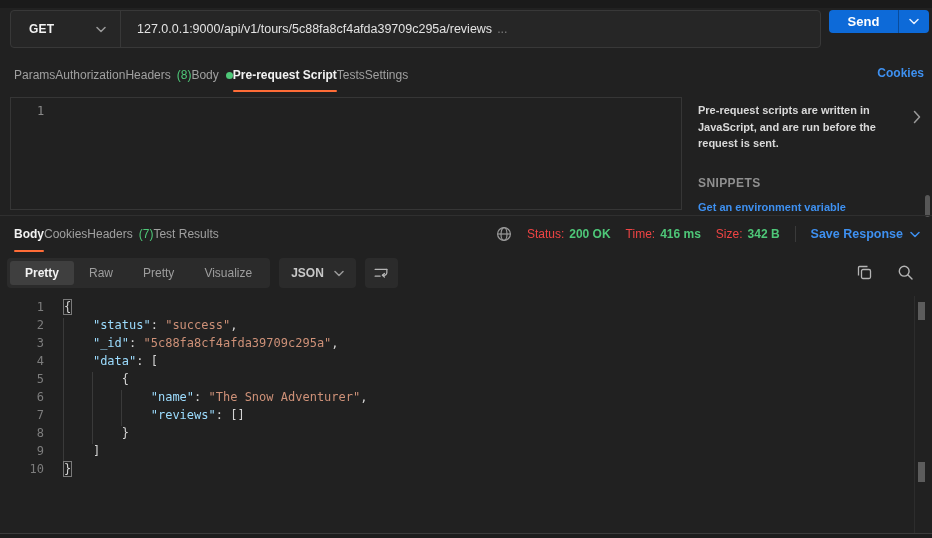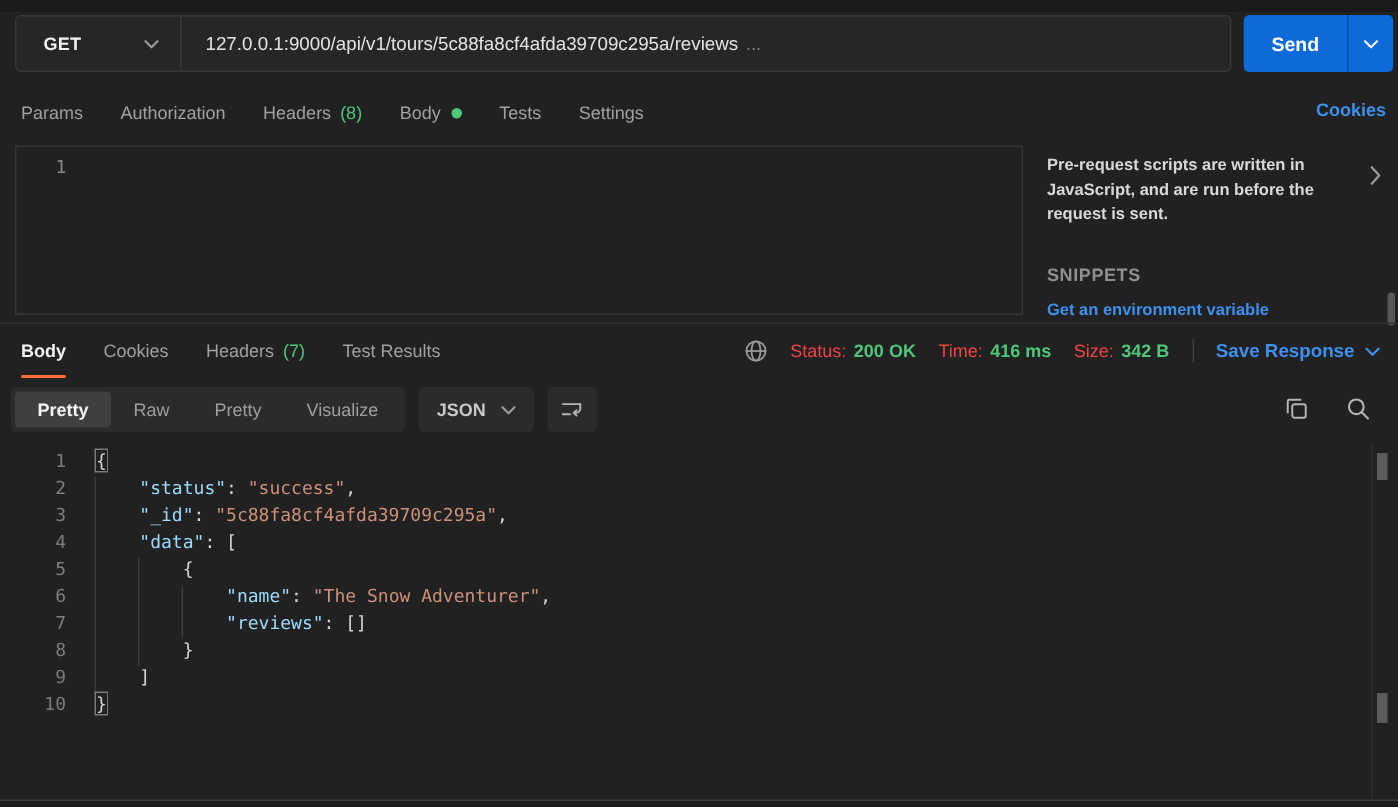--- a/index.html
+++ b/index.html
@@ -14,28 +14,28 @@
   svg{display:block;}
 
   
   .method-url{position:absolute; left:10px; top:10px; width:811px; height:38px; background:var(--panel);
     border:1px solid var(--border); border-radius:4px; display:flex; align-items:stretch;}
   .method{width:110px; display:flex; align-items:center; justify-content:space-between; padding:0 14px 0 18px;
     border-right:1px solid var(--border); cursor:pointer;gap:36px;}
   .method b{font-size:12px; letter-spacing:.2px; color:#f2f2f2;}
   .url{flex:1; display:flex; align-items:center; padding:0 16px; font-size:12.5px; color:#e3e3e3; white-space:nowrap; overflow:hidden;}
   .url .ellip{color:#7d7d7d; margin-left:5px;}
-  .send-group{position:absolute; left:829px; top:10px; width:100px; height:38px; border-radius:4px; overflow:hidden; display:flex;}
+  .send-group{position:absolute; left:829px; top:10px; width:100px; height:23px; border-radius:4px; overflow:hidden; display:flex;}
   .send-main{width:69px; background:var(--sendblue); color:#fff; font-size:13px; font-weight:700;
     display:flex; align-items:center; justify-content:center; cursor:pointer;}
   .send-caret{width:31px; background:var(--sendblue); border-left:1px solid rgba(0,0,0,.28);
     display:flex; align-items:center; justify-content:center; cursor:pointer;}
 
   
-  .tabs{position:absolute; display:flex; column-gap:25px; align-items:stretch; height:34px; font-size:12px; color:var(--dim);}
+  .tabs{position:absolute; display:flex; align-items:stretch; height:34px; font-size:12px; color:var(--dim);}
   .req-tabs{left:14px; top:58px;}
   .tab{position:relative; display:flex; align-items:center; gap:6px; cursor:pointer;}
   .tab.active{color:#f2f2f2; font-weight:600;}
   .tab.active::after{content:""; position:absolute; left:0; right:0; bottom:0; height:2px; background:var(--accent); border-radius:1px;}
   .count{color:var(--green);}
   .dot{width:7px; height:7px; border-radius:50%; background:var(--green); margin-left:1px;}
   .cookies{position:absolute; right:8px; top:66px; color:var(--link); font-size:12px; font-weight:600; cursor:pointer;}
 
   
   .script-editor{position:absolute; left:10px; top:97px; width:672px; height:113px; background:#212121;
@@ -127,20 +127,23 @@
         <span>Authorization</span>
       </div>
     <div class="tab">
         <span>Headers</span>
         <span class="count">(8)</span>
       </div>
     <div class="tab">
         <span>Body</span>
         <span class="dot"></span>
       </div>
+    <div class="tab active">
+        <span>Pre-request Script</span>
+      </div>
     <div class="tab">
         <span>Tests</span>
       </div>
     <div class="tab">
         <span>Settings</span>
       </div>
   </div>
   <a class="cookies">Cookies</a>
 
   <div class="script-editor">

